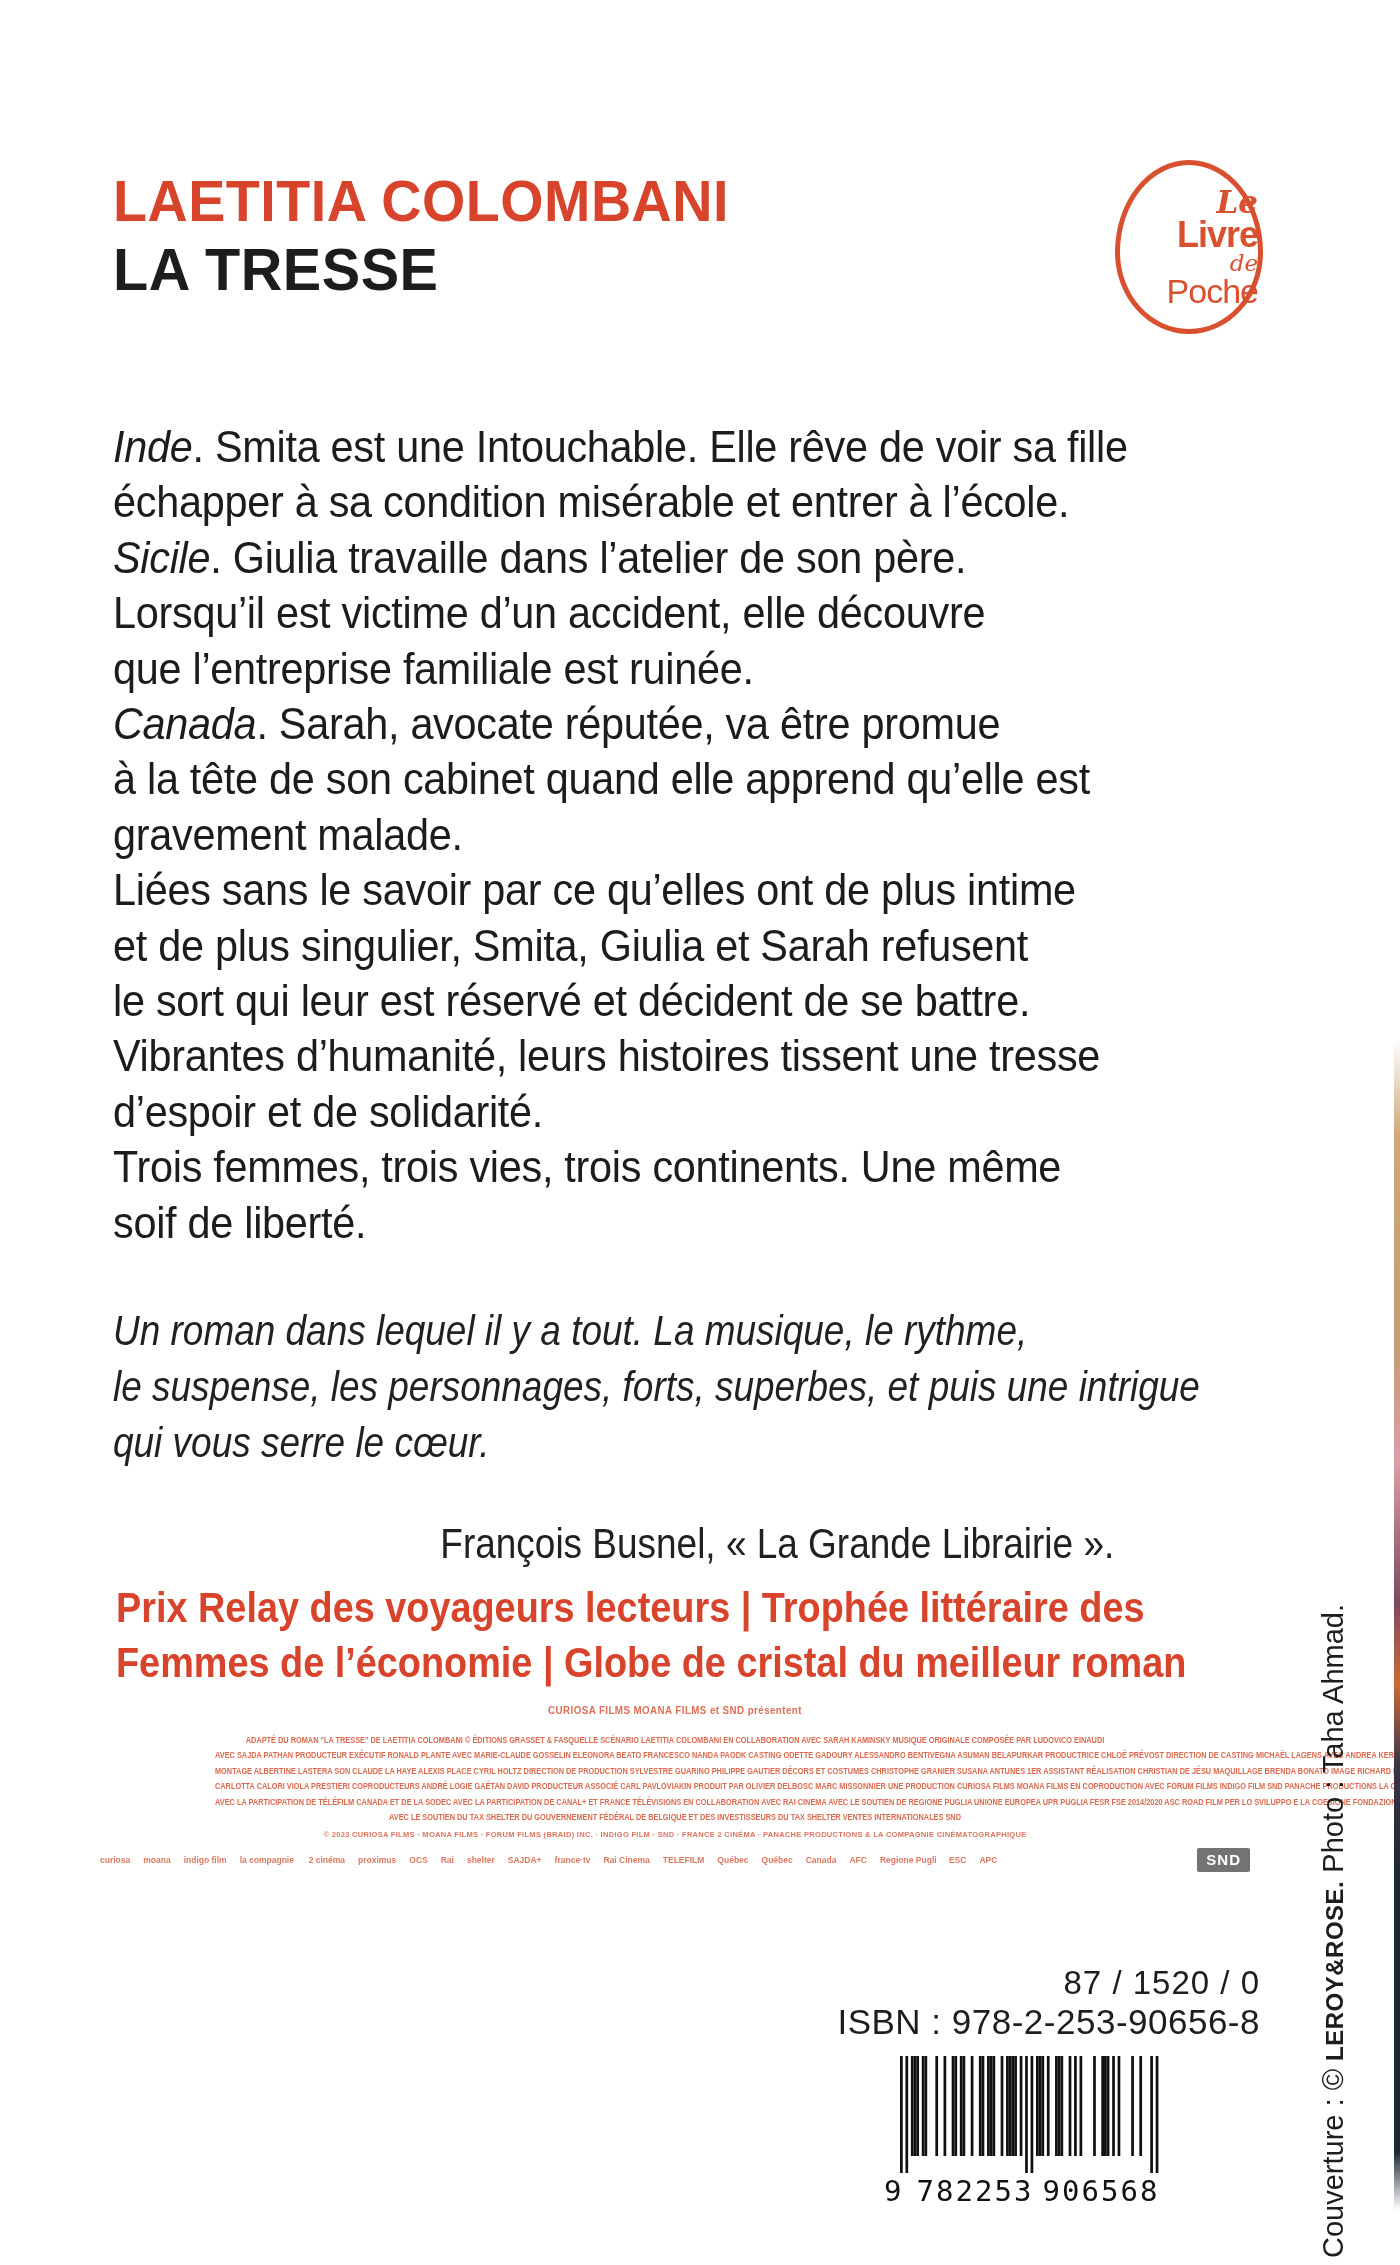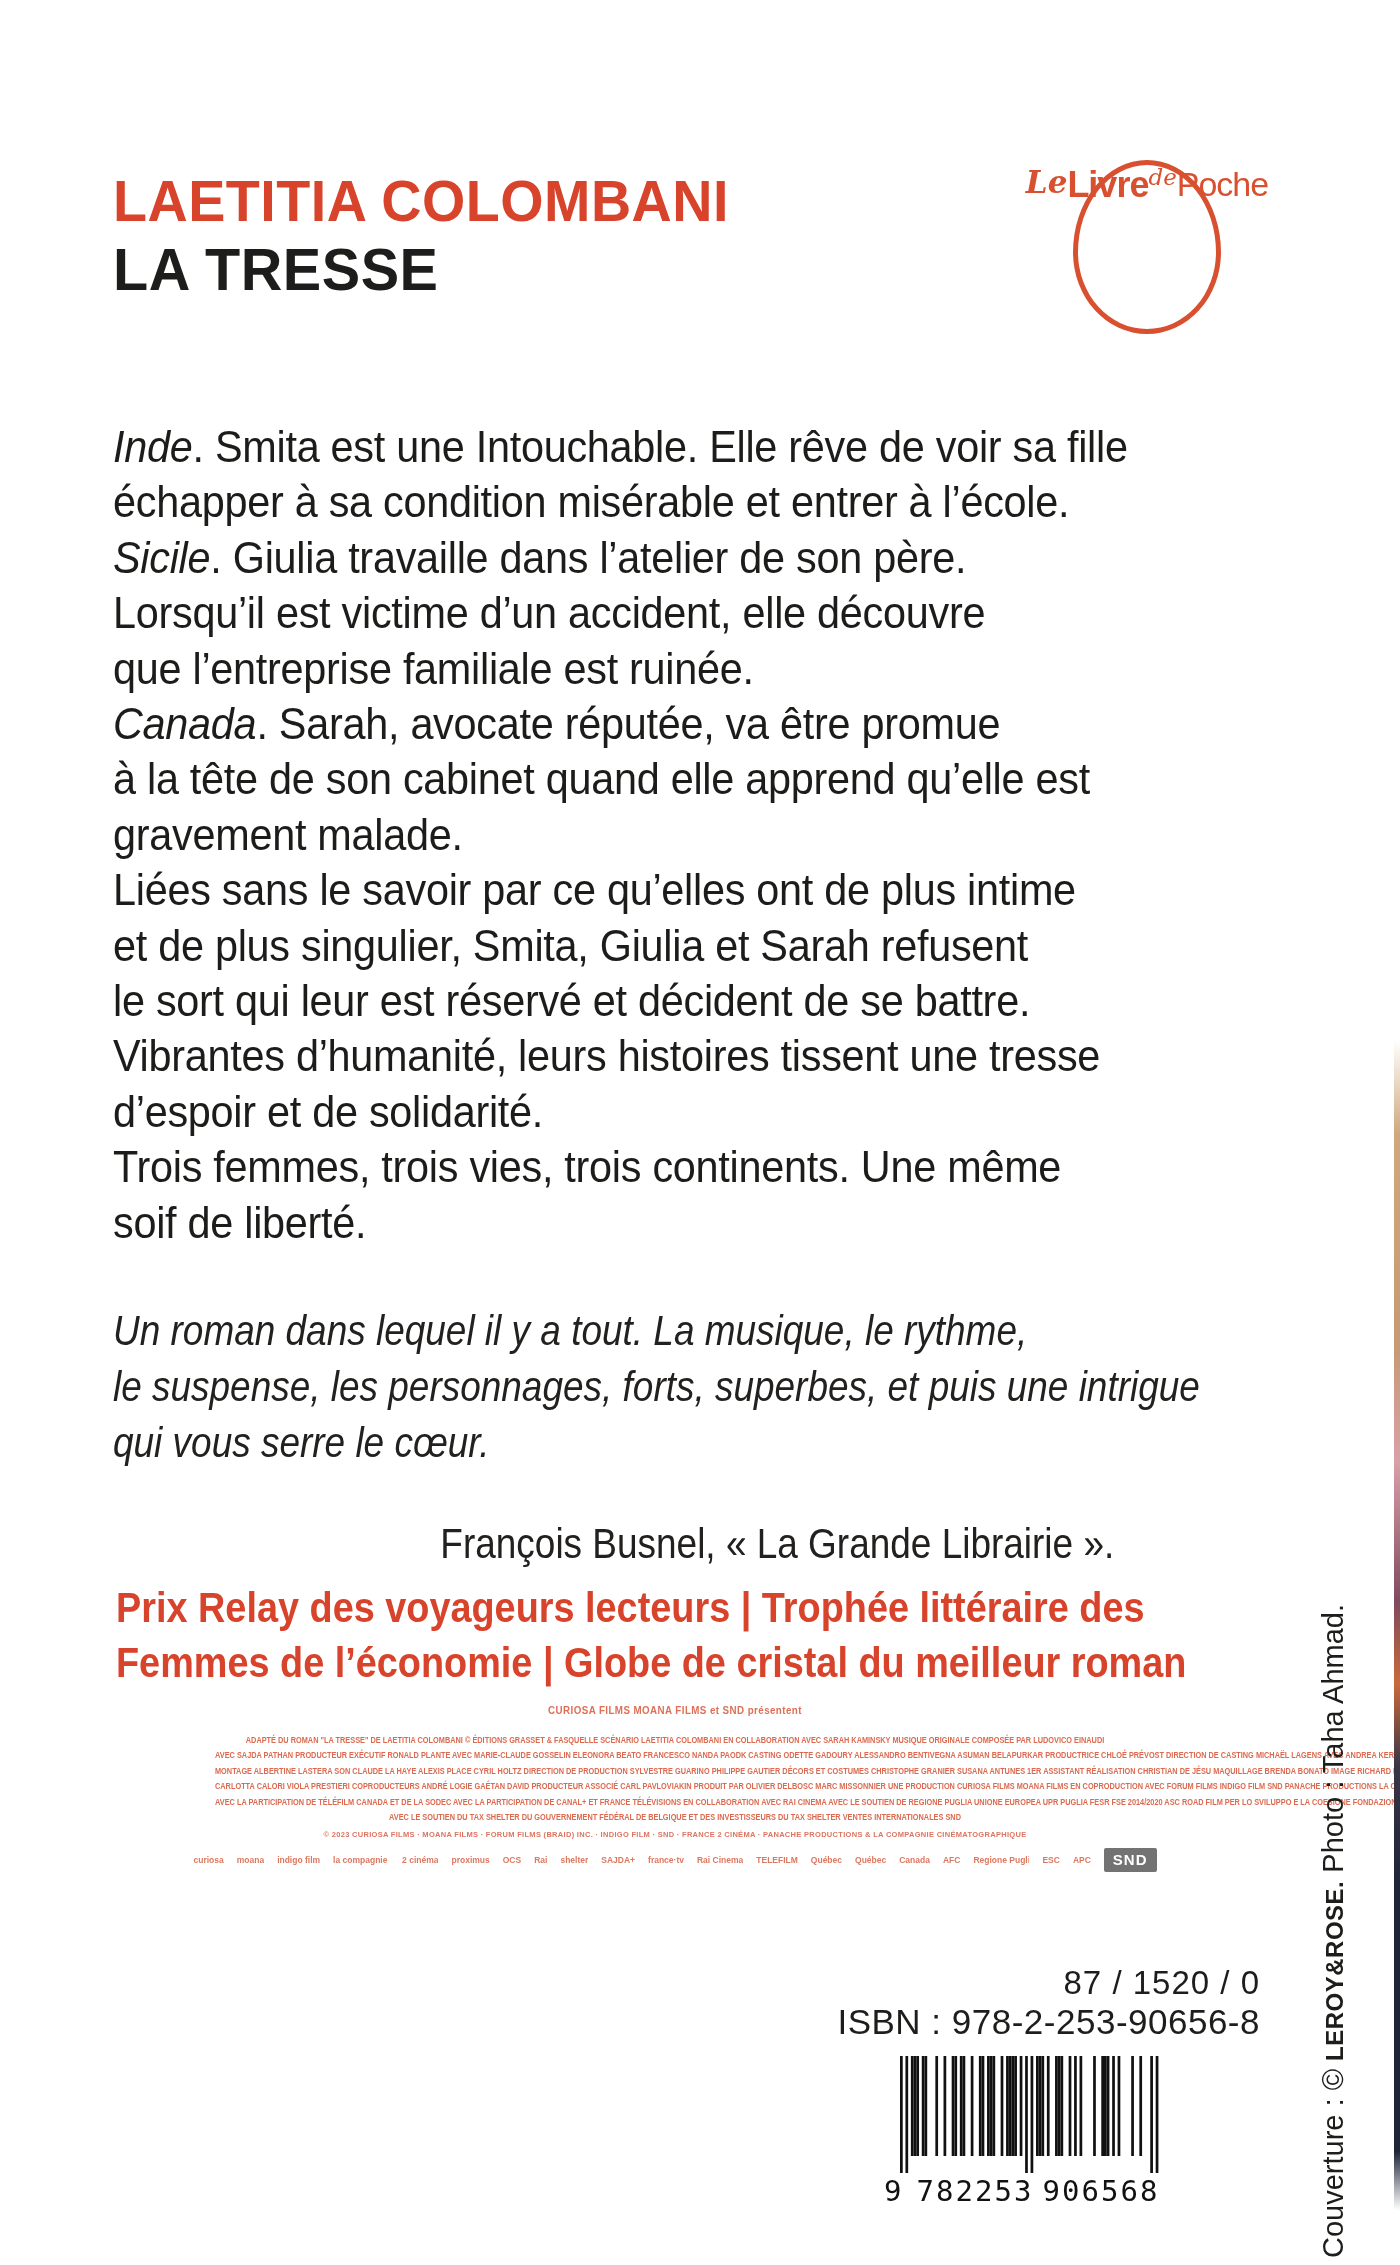--- a/index.html
+++ b/index.html
@@ -14,23 +14,23 @@
     left:113px;top:170px;font-size:58px;font-weight:800;letter-spacing:.5px;
     color:#d8432b;line-height:62px;transform:scaleX(.96);transform-origin:0 0;white-space:nowrap;
   }
   .title{
     left:113px;top:238px;font-size:60px;font-weight:800;letter-spacing:.5px;
     color:#1d1d1b;line-height:64px;transform:scaleX(.96);transform-origin:0 0;white-space:nowrap;
   }
 
   
   .logo{
-    left:1073px;top:160px;width:148px;height:174px;border:5px solid #d8502f;
+    left:1115px;top:160px;width:148px;height:174px;border:5px solid #d8502f;
     border-radius:50% 50% 50% 50% / 53% 53% 47% 47%;
-    box-sizing:border-box;display:flex;flex-direction:row;align-items:flex-start;
+    box-sizing:border-box;display:flex;flex-direction:column;align-items:flex-end;
     justify-content:center;color:#d8502f;padding-top:2px;
   }
   .logo .le{font-family:"DejaVu Serif",serif;font-style:italic;font-weight:700;font-size:31px;line-height:30px;}
   .logo .livre{font-weight:700;font-size:36px;line-height:36px;letter-spacing:-1px;}
   .logo .de{font-family:"DejaVu Serif",serif;font-style:italic;font-size:23px;line-height:21px;}
   .logo .poche{font-weight:400;font-size:34px;line-height:35px;letter-spacing:-1px;}
 
   
   .synopsis{
     left:113px;top:419px;width:1360px;font-size:45px;line-height:55.4px;
@@ -67,21 +67,21 @@
     margin-top:14px;display:flex;justify-content:center;gap:58px;
     font-size:30px;font-weight:800;letter-spacing:3.5px;white-space:nowrap;
   }
   .film .credits{margin-top:17px;color:#dc6a50;}
   .film .credits .cline{
     font-size:9.2px;line-height:15.4px;white-space:nowrap;font-weight:700;
     transform:scaleX(.8);transform-origin:50% 0;
   }
   .film .copyright{margin-top:5px;font-size:7.5px;letter-spacing:.3px;color:#dd7560;font-weight:700;white-space:nowrap;}
   .logos-row{
-    margin-top:9px;display:flex;justify-content:center;align-items:center;gap:13px;
+    margin-top:9px;display:flex;justify-content:space-between;align-items:center;gap:13px;
     flex-wrap:nowrap;
   }
   .logos-row .logo-item{
     font-size:8.5px;font-weight:700;color:#d86b4f;opacity:.9;white-space:nowrap;
     max-width:56px;overflow:hidden;text-overflow:clip;line-height:9px;text-align:center;
   }
   .logos-row .snd-item{
     font-size:15px;font-weight:800;color:#ffffff;background:#737373;border-radius:2px;
     padding:4px 9px;letter-spacing:1px;max-width:none;opacity:1;line-height:16px;
   }

